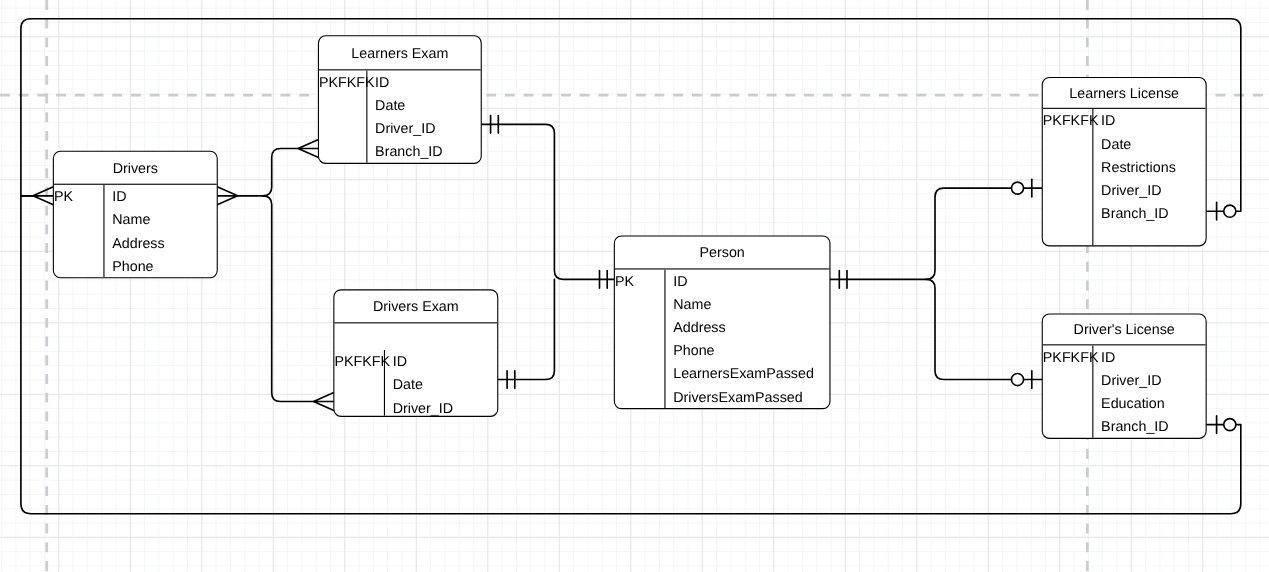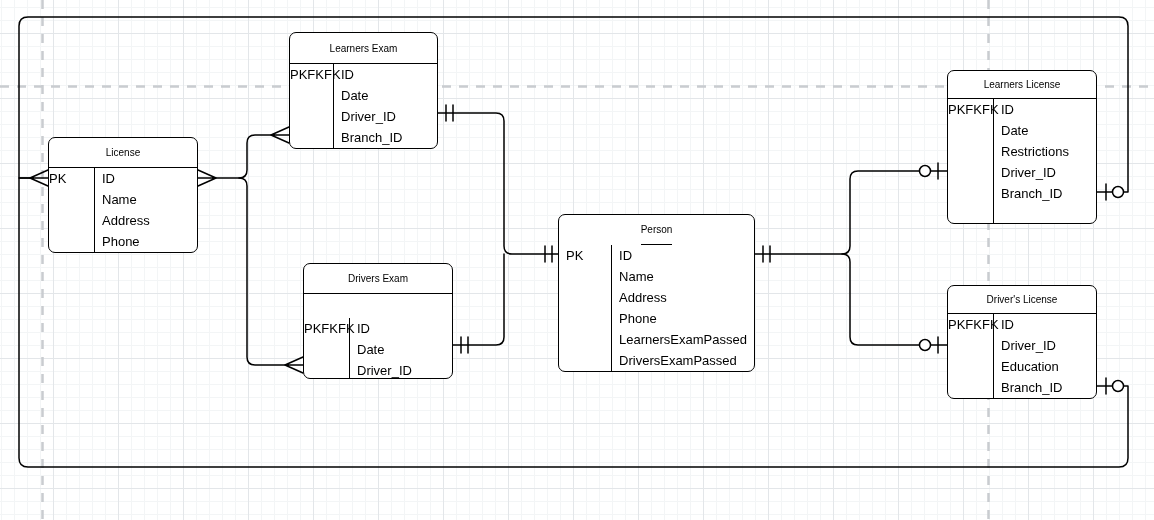--- a/index.html
+++ b/index.html
@@ -25,21 +25,21 @@
     background:#fff;
     border:1.5px solid #000;
     border-radius:7px;
     display:flex;
     flex-direction:column;
   }
   .entity-title{
     flex:none;
     display:flex;align-items:center;justify-content:center;
     border-bottom:1.5px solid #000;
-    font-size:10px;
+    font-size:13px;
     white-space:nowrap;
   }
   .entity-body{flex:1;display:flex;overflow:hidden;}
   .key-col{
     flex:none;
     border-right:1.5px solid #000;
     display:flex;flex-direction:row;
   }
   .key-col span{
     height:21px;line-height:21px;
@@ -101,21 +101,21 @@
       </g>
       <g>
         <path d="M 1106 378 L 1106 394"></path>
         <circle cx="1118" cy="386" r="5.5" fill="#ffffff"></circle>
       </g>
     </g>
   </svg>
 
   <div id="entities">
       <div class="entity" style="left: 48px; top: 137px; width: 150px; height: 116px;">
-        <div class="entity-title" style="height:29px">License</div>
+        <div class="entity-title" style="height:29px">Drivers</div>
         <div class="entity-body">
           <div class="key-col" style="width:45px">
             <span>PK</span>
             <span></span>
             <span></span>
             <span></span>
           </div>
           <div class="field-col">
             <span>ID</span>
             <span>Name</span>
@@ -151,21 +151,21 @@
             <span>FK</span>
           </div>
           <div class="field-col">
             <span>ID</span>
             <span>Date</span>
             <span>Driver_ID</span>
             <span>Branch_ID</span>
           </div>
         </div>
       </div>
-      <div class="entity" style="left: 558px; top: 214px; width: 197px; height: 158px; align-items: center;">
+      <div class="entity" style="left: 558px; top: 214px; width: 197px; height: 158px;">
         <div class="entity-title" style="height:29px">Person</div>
         <div class="entity-body">
           <div class="key-col" style="width:45px">
             <span>PK</span>
             <span></span>
             <span></span>
             <span></span>
             <span></span>
             <span></span>
           </div>

